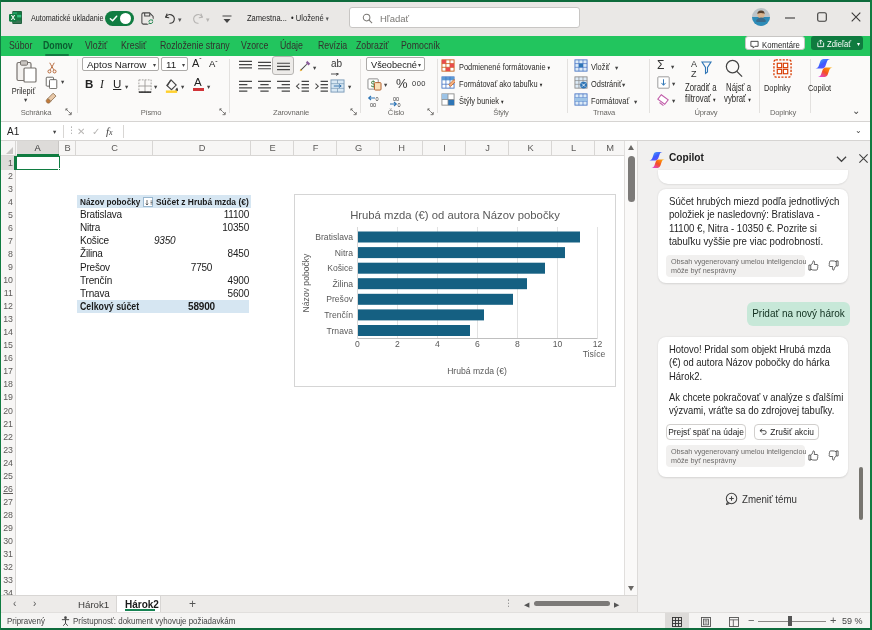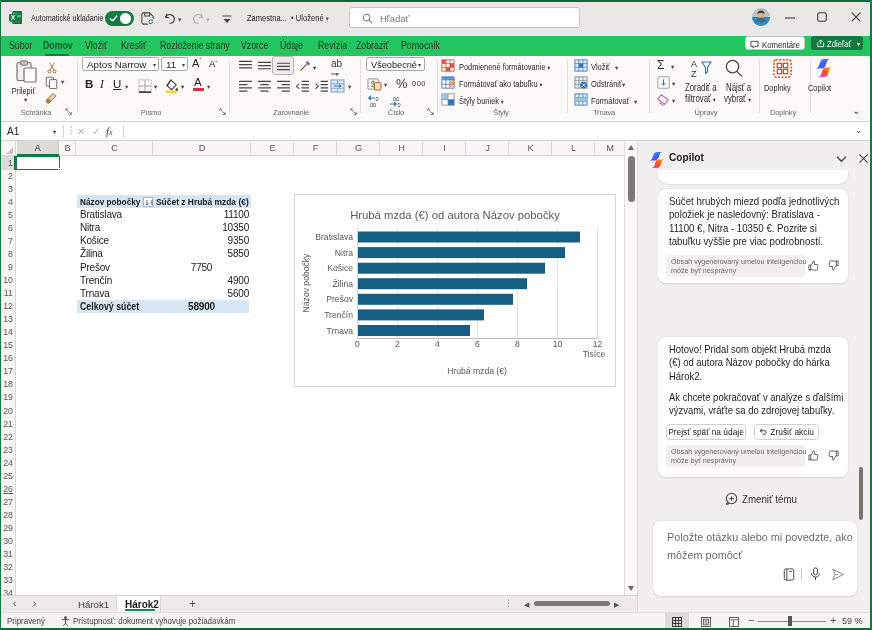--- a/index.html
+++ b/index.html
@@ -502,22 +502,22 @@
       <div class="cell" style="left:153px;top:54.2px;width:97px;height:13px;background:#D6E6F2;font-weight:bold;line-height:13px;padding-left:2px;font-size:9.8px;letter-spacing:0;"><span style="display:inline-block;transform:scaleX(0.86);transform-origin:0 50%;">Súčet z Hrubá mzda (€)</span></div>
       <div class="cell" style="left:79px;top:67.3px;line-height:13px;">Bratislava</div>
       <div class="cell" style="left:79px;top:80.3px;line-height:13px;">Nitra</div>
       <div class="cell" style="left:79px;top:93.4px;line-height:13px;">Košice</div>
       <div class="cell" style="left:79px;top:106.4px;line-height:13px;">Žilina</div>
       <div class="cell" style="left:79px;top:119.5px;line-height:13px;">Prešov</div>
       <div class="cell" style="left:79px;top:132.5px;line-height:13px;">Trenčín</div>
       <div class="cell" style="left:79px;top:145.6px;line-height:13px;">Trnava</div>
       <div class="cell" style="left:153px;top:67.3px;width:95px;text-align:right;line-height:13px;">11100</div>
       <div class="cell" style="left:153px;top:80.3px;width:95px;text-align:right;line-height:13px;">10350</div>
-      <div class="cell" style="left:153px;top:93.4px;width:95px;text-align:right;line-height:13px;">9350</div>
-      <div class="cell" style="left:153px;top:106.4px;width:95px;text-align:right;line-height:13px;">5850</div>
+      <div class="cell" style="left:153px;top:93.4px;width:95px;line-height:13px;font-style:italic;">9350</div>
+      <div class="cell" style="left:153px;top:106.4px;width:95px;text-align:right;line-height:13px;">8450</div>
       <div class="cell" style="left:153px;top:119.5px;width:95px;text-align:center;line-height:13px;">7750</div>
       <div class="cell" style="left:153px;top:132.5px;width:95px;text-align:right;line-height:13px;">4900</div>
       <div class="cell" style="left:153px;top:145.6px;width:95px;text-align:right;line-height:13px;">5600</div>
       <div class="cell" style="left:76px;top:158.6px;width:77px;height:13px;background:#D6E6F2;font-weight:bold;line-height:13px;padding-left:3px;font-size:10px;letter-spacing:0;"><span style="display:inline-block;transform:scaleX(0.88);transform-origin:0 50%;">Celkový súčet</span></div>
       <div class="cell" style="left:153px;top:158.6px;width:95px;height:13px;background:#D6E6F2;font-weight:bold;text-align:center;line-height:13px;">58900</div>
     </div>
 
     <svg id="chart" class="abs" style="left:293px;top:53px;" width="322" height="193" viewBox="0 0 322 193">
       <rect x="0.5" y="0.5" width="321" height="192" fill="#fff" stroke="#D5D5D5"></rect>
       <text x="161" y="24.5" font-size="11.3" fill="#595959" text-anchor="middle" font-family="Liberation Sans">Hrubá mzda (€) od autora Názov pobočky</text>
@@ -628,20 +628,21 @@
       <div class="ptext" style="position:absolute;left:11px;top:6px;white-space:nowrap;transform:scaleX(0.92);transform-origin:0 0;">Súčet hrubých miezd podľa jednotlivých<br>položiek je nasledovný: Bratislava -<br>11100 €, Nitra - 10350 €. Pozrite si<br>tabuľku vyššie pre viac podrobností.</div>
       <div class="pill" style="left:8px;top:66px;width:139px;">Obsah vygenerovaný umelou inteligenciou<br>môže byť nesprávny</div>
       <svg class="abs" style="left:150px;top:71px" width="11" height="11" viewBox="0 0 12 12">
           <path d="M1 5.5 H3 V11 H1 Z M3 10 C4.5 10.8 5 11 6.5 11 L9 11 C10.5 11 10.8 9.2 9.9 8.8 C11 8.6 11.2 7 10.2 6.7 C11 6.3 10.9 5 9.9 4.9 L6.8 4.9 C7.3 3.4 7.4 1 6 1 C5.2 1 5.4 2.2 5 3.3 C4.6 4.3 3.8 5 3 5.4" fill="none" stroke="#424242" stroke-width="0.9"></path>
         </svg>
       <svg class="abs" style="left:170px;top:71px" width="11" height="11" viewBox="0 0 12 12" transform="rotate(180)">
           <path d="M1 5.5 H3 V11 H1 Z M3 10 C4.5 10.8 5 11 6.5 11 L9 11 C10.5 11 10.8 9.2 9.9 8.8 C11 8.6 11.2 7 10.2 6.7 C11 6.3 10.9 5 9.9 4.9 L6.8 4.9 C7.3 3.4 7.4 1 6 1 C5.2 1 5.4 2.2 5 3.3 C4.6 4.3 3.8 5 3 5.4" fill="none" stroke="#424242" stroke-width="0.9"></path>
         </svg>
     </div>
 
+    <div class="abs" style="left:109px;top:161px;width:103px;height:24px;background:#C7E8D8;border-radius:6px;font-size:10px;color:#11301F;text-align:center;line-height:24px;">Pridať na nový hárok</div>
 
     <div class="card" style="top:196px;width:190px;height:140px;">
       <div class="ptext" style="position:absolute;left:11px;top:6px;white-space:nowrap;transform:scaleX(0.9);transform-origin:0 0;">Hotovo! Pridal som objekt Hrubá mzda<br>(€) od autora Názov pobočky do hárka<br>Hárok2.</div>
       <div class="ptext" style="position:absolute;left:11px;top:54px;white-space:nowrap;transform:scaleX(0.9);transform-origin:0 0;">Ak chcete pokračovať v analýze s ďalšími<br>výzvami, vráťte sa do zdrojovej tabuľky.</div>
       <div class="cbtn" style="left:8px;top:87px;width:80px;height:16px;line-height:15px;">Prejsť späť na údaje</div>
       <div class="cbtn" style="left:96px;top:87px;width:65px;height:16px;line-height:15px;"><svg width="9" height="8" viewBox="0 0 10 9" style="vertical-align:-1px;">
             <path d="M3.5 1 L1 3 L3.5 5" fill="none" stroke="#333" stroke-width="1"></path>
             <path d="M1 3 H6.5 C8.5 3 8.5 7 6.5 7 H4" fill="none" stroke="#333" stroke-width="1"></path>
           </svg> Zrušiť akciu</div>
       <div class="pill" style="left:8px;top:108px;width:139px;">Obsah vygenerovaný umelou inteligenciou<br>môže byť nesprávny</div>
@@ -654,33 +655,17 @@
     </div>
 
     <div class="abs" style="left:87px;top:351px;white-space:nowrap;font-size:10.8px;color:#333;">
       <svg width="14" height="14" viewBox="0 0 15 15" style="vertical-align:-3px;">
           <circle cx="7" cy="7" r="5.6" fill="none" stroke="#424242" stroke-width="1.1"></circle>
           <path d="M2.6 10.8 L1.6 13.4 L4.6 12.4" fill="none" stroke="#424242" stroke-width="1.1" stroke-linejoin="round"></path>
           <path d="M7 4.6 V9.4 M4.6 7 H9.4" stroke="#424242" stroke-width="1.1"></path>
         </svg><span style="display:inline-block;transform:scaleX(0.9);transform-origin:0 50%;margin-left:3px;">Zmeniť tému</span>
     </div>
 
-    <div class="card" style="left:15px;top:380px;width:204px;height:75px;">
-      <div style="position:absolute;left:14px;top:8px;font-size:11.2px;line-height:17.5px;color:#6E6C6A;white-space:nowrap;transform:scaleX(0.97);transform-origin:0 0;">Položte otázku alebo mi povedzte, ako<br>môžem pomôcť</div>
-      <svg class="abs" style="left:130px;top:47px" width="12" height="13" viewBox="0 0 14 15">
-          <rect x="1.5" y="1" width="11" height="13" rx="2" fill="none" stroke="#424242" stroke-width="1.1"></rect>
-          <path d="M4.5 1 V14" stroke="#424242" stroke-width="1.1"></path>
-          <path d="M7 4 H10.5" stroke="#424242" stroke-width="1"></path>
-        </svg>
-      <div class="abs" style="left:148px;top:47px;width:1px;height:13px;background:#D1CFCD;"></div>
-      <svg class="abs" style="left:157px;top:46px" width="11" height="14" viewBox="0 0 12 16">
-          <rect x="3.8" y="1" width="4.4" height="8" rx="2.2" fill="none" stroke="#424242" stroke-width="1.1"></rect>
-          <path d="M1.5 7 C1.5 13 10.5 13 10.5 7 M6 11.5 V15" fill="none" stroke="#424242" stroke-width="1.1"></path>
-        </svg>
-      <svg class="abs" style="left:178px;top:47px" width="14" height="13" viewBox="0 0 16 15">
-          <path d="M2 1.5 L14 7.5 L2 13.5 L4.5 7.5 Z M4.5 7.5 H8" fill="none" stroke="#9A9896" stroke-width="1.2" stroke-linejoin="round"></path>
-        </svg>
-    </div>
 
     <div class="abs" style="left:221px;top:326px;width:4px;height:53px;background:#77756F;border-radius:2px;"></div>
   </div>
   <div class="botline"></div>
 </div>
 
 </body></html>

